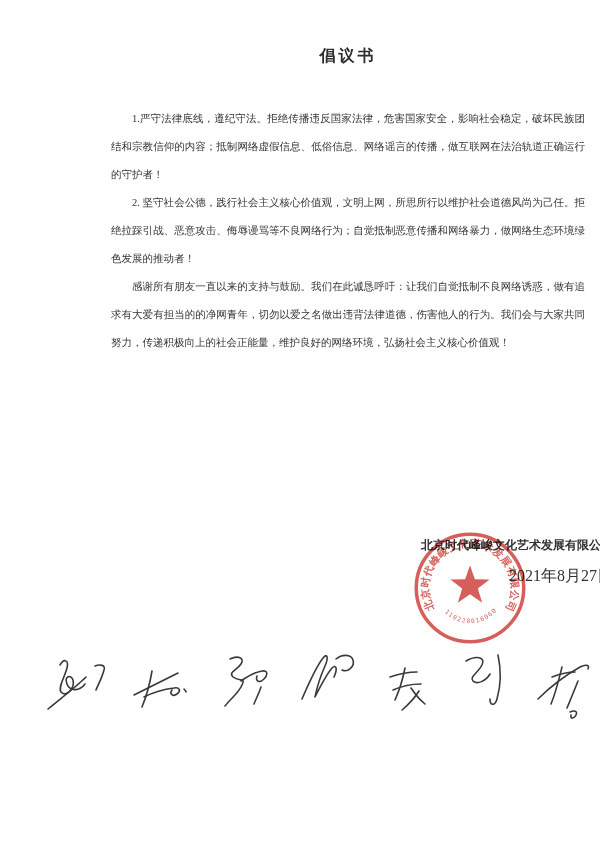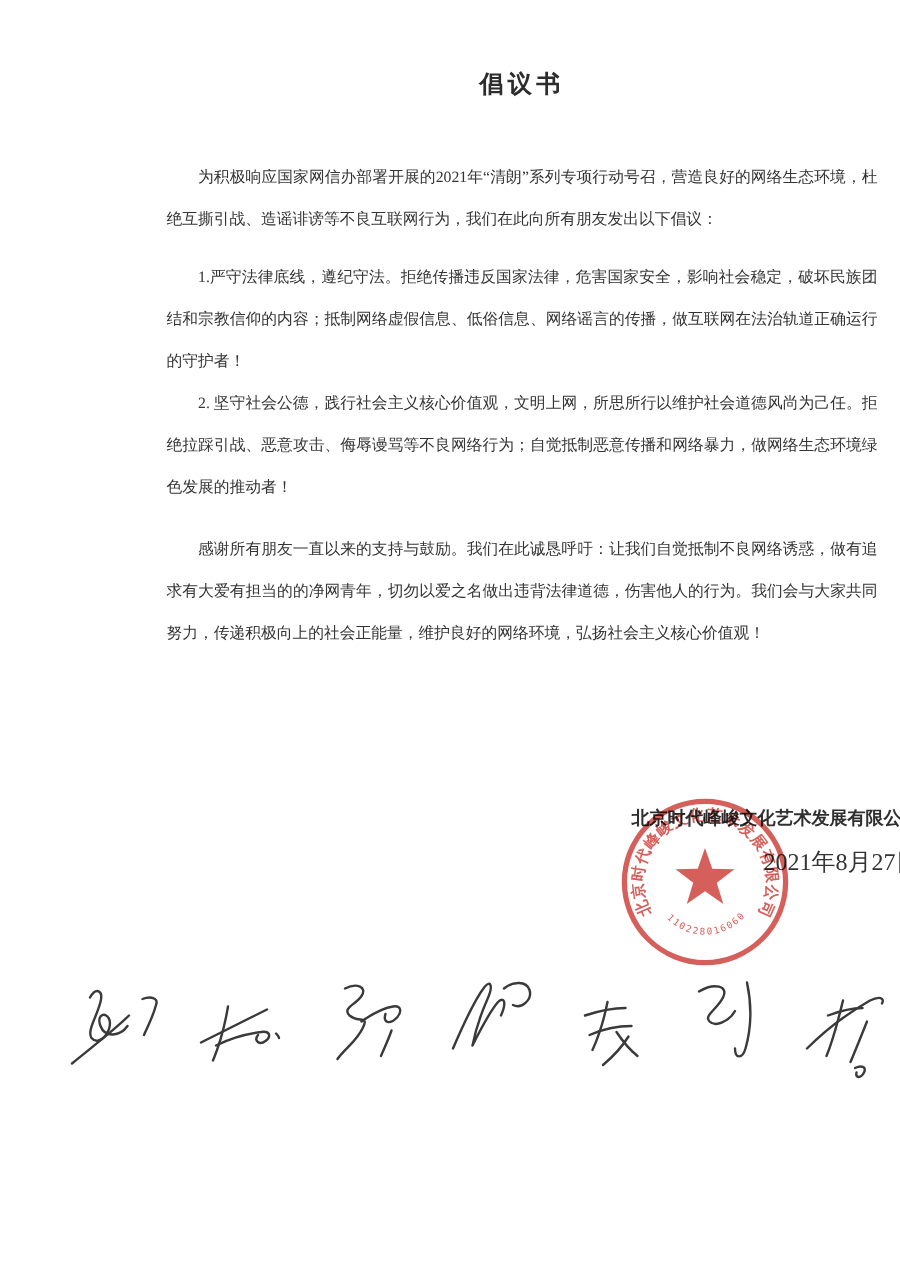--- a/index.html
+++ b/index.html
@@ -26,21 +26,21 @@
   .para{
     margin:0;
     font-size:10.5px;
     line-height:28px;
     text-align:justify;
     text-indent:2em;
     word-break:break-all;
     color:#343434;
   }
   .para.gap-after{margin-bottom:11px;}
-  .para.gap-before{margin-top:13px;}
+  .para.gap-before{}
   .signoff{
     position:absolute;
     top:536px;right:35px;
     text-align:right;
     z-index:1;
   }
   .company{
     font-family:"Liberation Sans","DejaVu Sans",sans-serif;
     font-weight:bold;
     font-size:12px;
@@ -74,21 +74,20 @@
   .sig-stroke{fill:none;stroke:#3a3a3a;stroke-width:1.6;stroke-linecap:round;stroke-linejoin:round;}
 </style>
 </head>
 <body>
 
 <div class="page">
 
   <div class="content">
     <h1 class="doc-title">倡议书</h1>
 
-    <p class="para gap-after">为积极响应国家网信办部署开展的2021年“清朗”系列专项行动号召，营造良好的网络生态环境，杜绝互撕引战、造谣诽谤等不良互联网行为，我们在此向所有朋友发出以下倡议：</p>
     <p class="para">1.严守法律底线，遵纪守法。拒绝传播违反国家法律，危害国家安全，影响社会稳定，破坏民族团结和宗教信仰的内容；抵制网络虚假信息、低俗信息、网络谣言的传播，做互联网在法治轨道正确运行的守护者！</p>
     <p class="para">2. 坚守社会公德，践行社会主义核心价值观，文明上网，所思所行以维护社会道德风尚为己任。拒绝拉踩引战、恶意攻击、侮辱谩骂等不良网络行为；自觉抵制恶意传播和网络暴力，做网络生态环境绿色发展的推动者！</p>
     <p class="para gap-before">感谢所有朋友一直以来的支持与鼓励。我们在此诚恳呼吁：让我们自觉抵制不良网络诱惑，做有追求有大爱有担当的的净网青年，切勿以爱之名做出违背法律道德，伤害他人的行为。我们会与大家共同努力，传递积极向上的社会正能量，维护良好的网络环境，弘扬社会主义核心价值观！</p>
   </div>
 
   <div class="signoff">
     <div class="company">北京时代峰峻文化艺术发展有限公司</div>
     <div class="date">2021年8月27日</div>
   </div>
 

